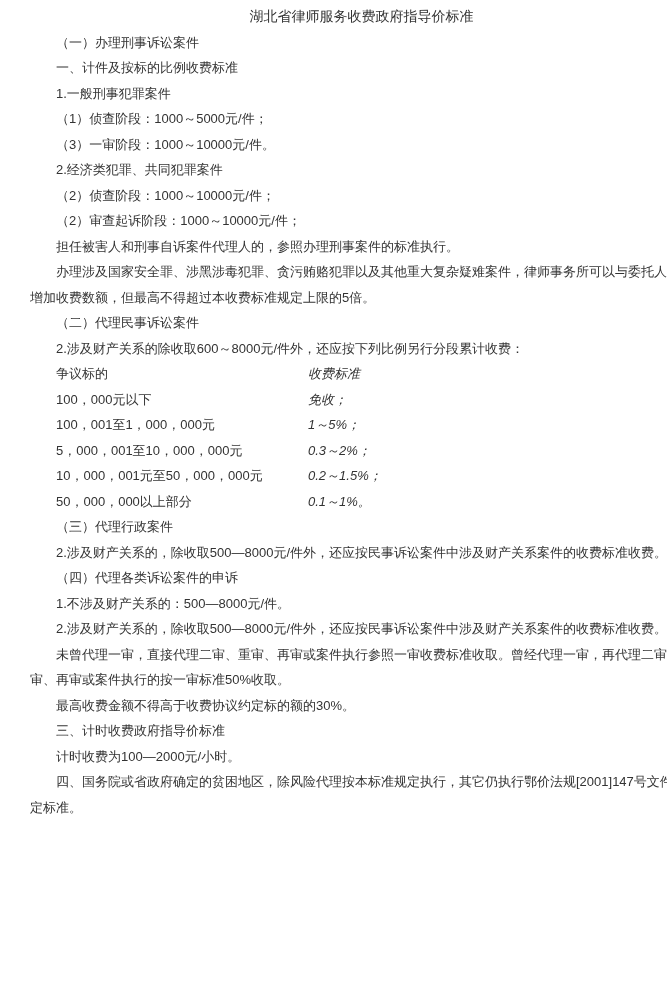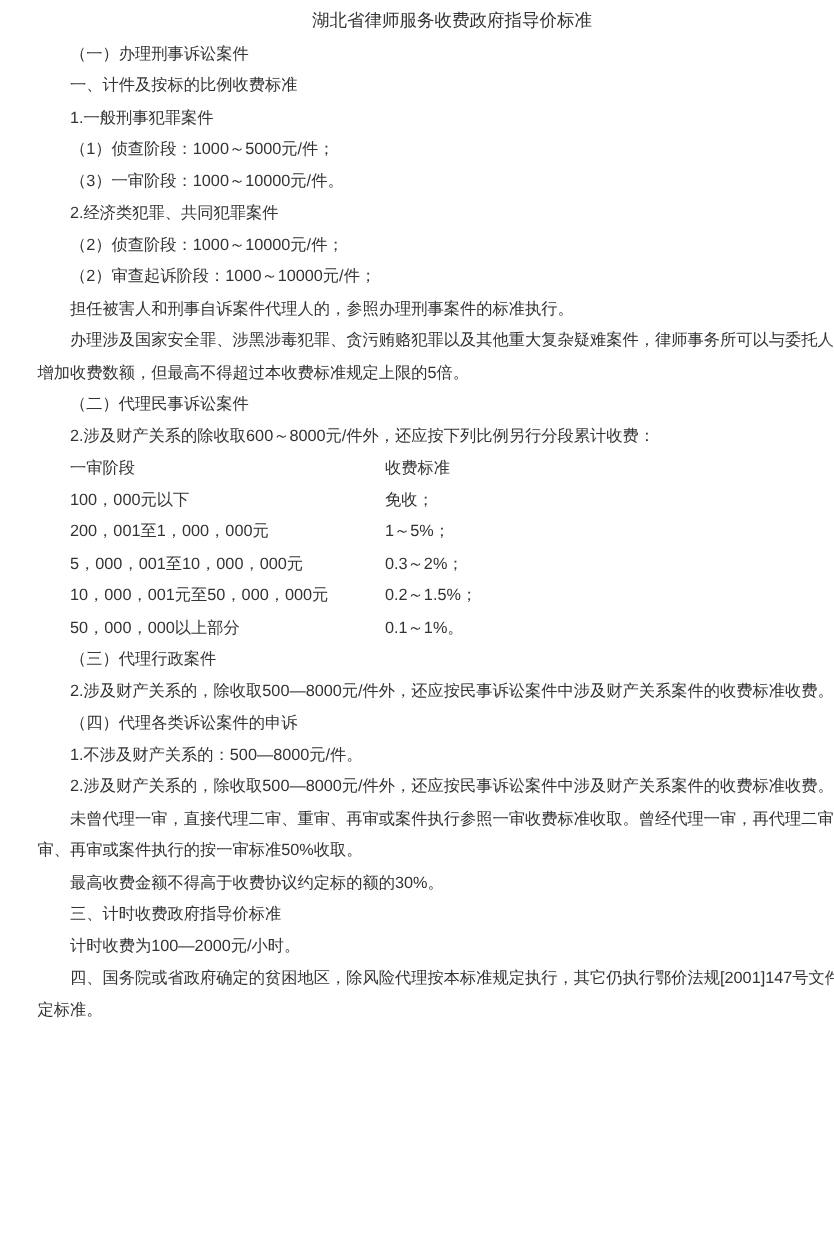--- a/index.html
+++ b/index.html
@@ -37,20 +37,21 @@
     padding-left: 2em;
     text-indent: 0;
   }
   .trow .c1 {
     display: inline-block;
     width: 252px;
     vertical-align: top;
   }
   .trow .c2 {
     display: inline;
+    font-style: italic;
   }
 </style>
 </head>
 <body style="color: rgb(51, 51, 51); background: rgb(255, 255, 255);">
 
 <div class="doc">
 
   <h1 class="title">湖北省律师服务收费政府指导价标准</h1>
 
   <p class="para">（一）办理刑事诉讼案件</p>
@@ -61,27 +62,27 @@
   <p class="para">2.经济类犯罪、共同犯罪案件</p>
   <p class="para">（2）侦查阶段：1000～10000元/件；</p>
   <p class="para">（2）审查起诉阶段：1000～10000元/件；</p>
   <p class="para">担任被害人和刑事自诉案件代理人的，参照办理刑事案件的标准执行。</p>
   <p class="para">办理涉及国家安全罪、涉黑涉毒犯罪、贪污贿赂犯罪以及其他重大复杂疑难案件，律师事务所可以与委托人协商增加收费数额，但最高不得超过本收费标准规定上限的5倍。</p>
   <p class="para">（二）代理民事诉讼案件</p>
   <p class="para">2.涉及财产关系的除收取600～8000元/件外，还应按下列比例另行分段累计收费：</p>
 
   <div>
     <p class="trow">
-      <span class="c1">一审阶段</span><span class="c2">收费标准</span>
+      <span class="c1">争议标的</span><span class="c2">收费标准</span>
     </p>
     <p class="trow">
       <span class="c1">100，000元以下</span><span class="c2">免收；</span>
     </p>
     <p class="trow">
-      <span class="c1">200，001至1，000，000元</span><span class="c2">1～5%；</span>
+      <span class="c1">100，001至1，000，000元</span><span class="c2">1～5%；</span>
     </p>
     <p class="trow">
       <span class="c1">5，000，001至10，000，000元</span><span class="c2">0.3～2%；</span>
     </p>
     <p class="trow">
       <span class="c1">10，000，001元至50，000，000元</span><span class="c2">0.2～1.5%；</span>
     </p>
     <p class="trow">
       <span class="c1">50，000，000以上部分</span><span class="c2">0.1～1%。</span>
     </p>

